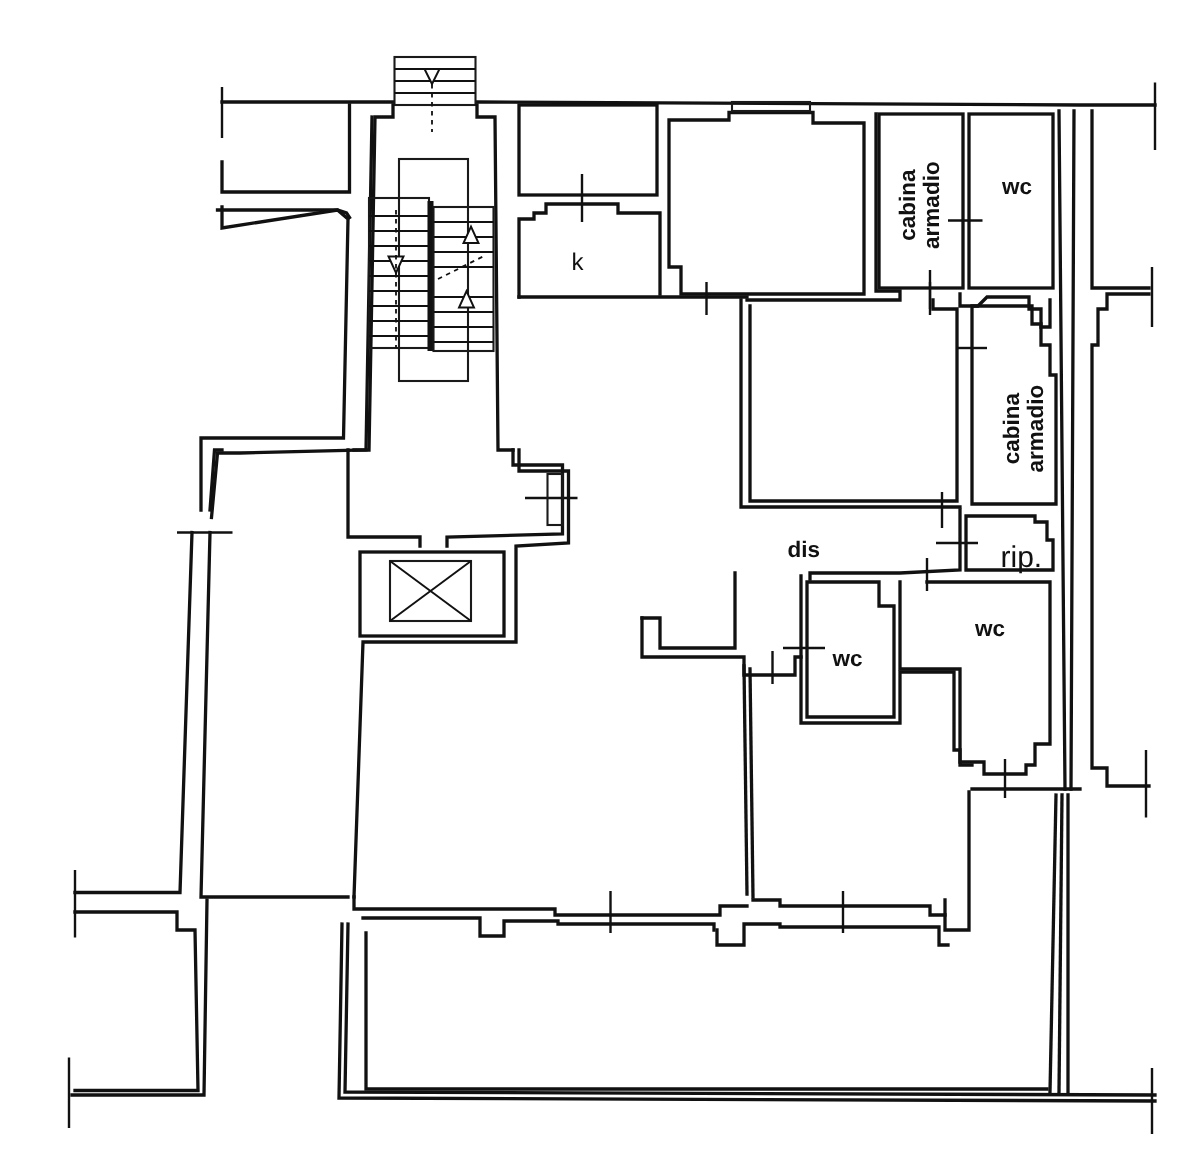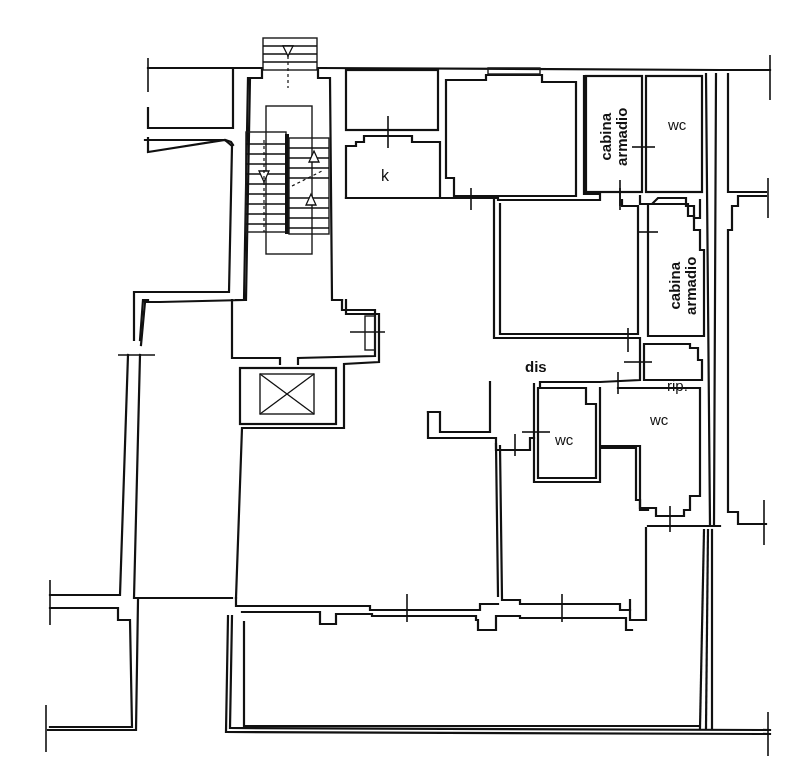--- a/index.html
+++ b/index.html
@@ -12,21 +12,21 @@
     .dash { stroke: #111111; stroke-width: 1.2; stroke-dasharray: 3 3; fill: none; }
     .arrow { fill: #ffffff; stroke: #111111; stroke-width: 1.3; }
     .room-label {
       position: absolute;
       font-family: "Liberation Sans", sans-serif;
       font-size: 15px;
       color: #111111;
       white-space: nowrap;
       line-height: 1;
     }
-    .room-label.bold { font-weight: normal; font-size: 15px; }
+    .room-label.bold { font-weight: bold; font-size: 15px; }
     .room-label.vertical {
       transform-origin: center center;
       transform: rotate(-90deg);
       text-align: center;
       line-height: 1.05;
       font-weight: bold;
     }
     .room-label.serif { font-family: "Liberation Sans", sans-serif; font-size: 16px; }
   </style>
 </head>
@@ -198,21 +198,21 @@
   <g>
     <path class="wall" d="M244 622 L244 726 L698 726"></path>
     <path class="wall" d="M228 616 L226 732 L770 734"></path>
     <path class="wall" d="M232 616 L230 728 L770 730"></path>
     <line class="tick" x1="768" y1="712" x2="768" y2="756"></line>
   </g>
 </svg>
 
 <div class="room-label serif" style="left:381px; top:168px;">k</div>
 <div class="room-label" style="left:525px; top:359px;font-weight:bold;">dis</div>
-<div class="room-label" style="left:667px; top:362px; font-size:15px;margin-top:16px;">rip.</div>
+<div class="room-label" style="left:667px; top:362px; font-size:20px;">rip.</div>
 <div class="room-label bold" style="left:668px; top:117px;">wc</div>
 <div class="room-label bold" style="left:555px; top:432px;">wc</div>
 <div class="room-label bold" style="left:650px; top:412px;">wc</div>
 
 <div class="room-label vertical" style="left:578px; top:121px; width:72px;">
   <div>cabina</div>
   <div>armadio</div>
 </div>
 <div class="room-label vertical" style="left:647px; top:270px; width:72px;">
   <div>cabina</div>

